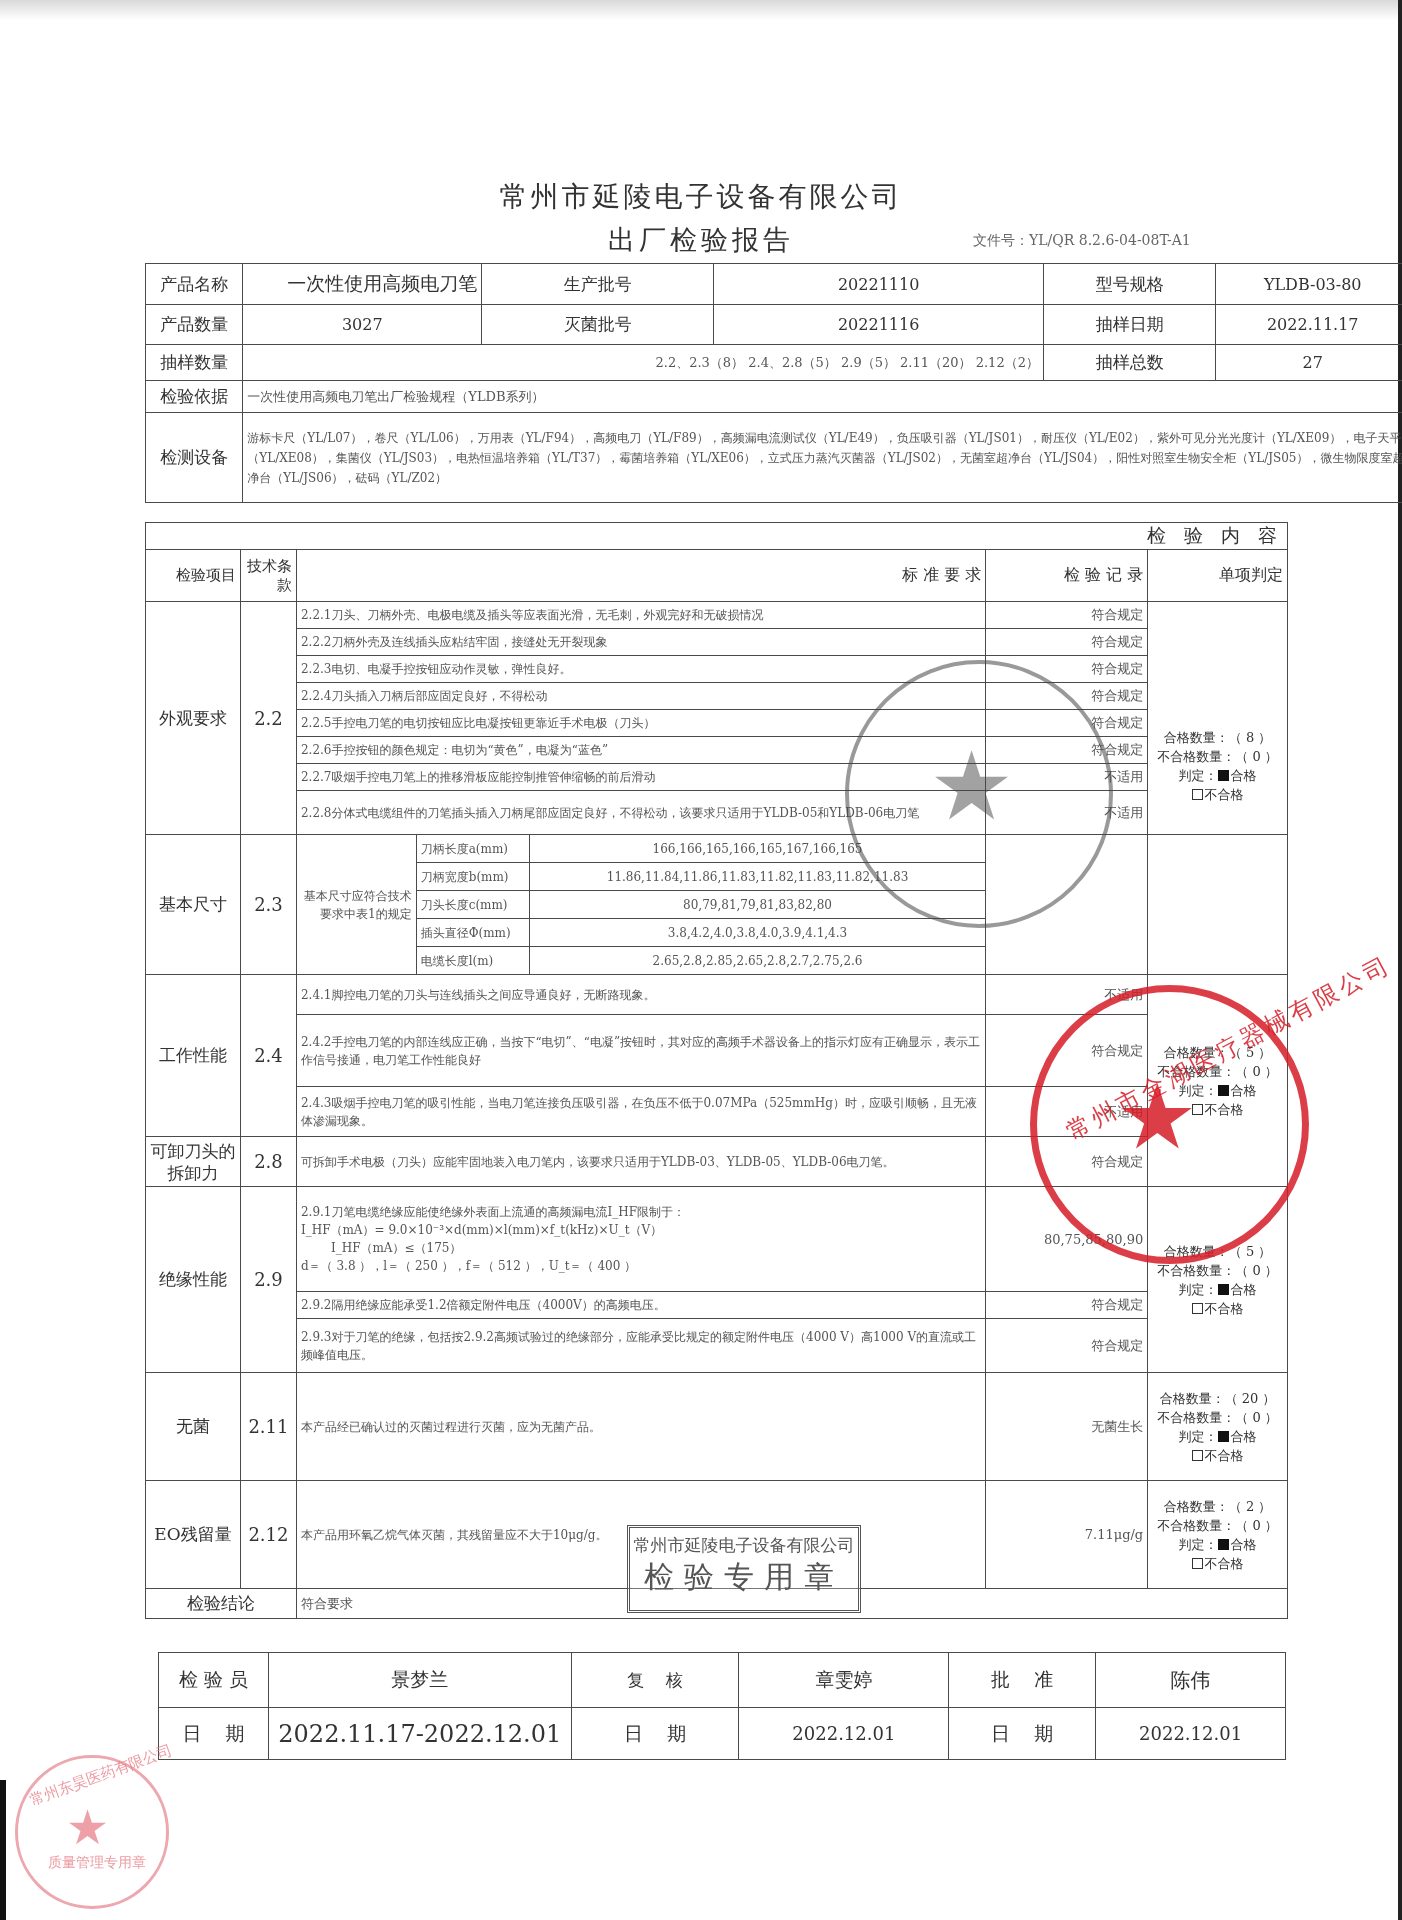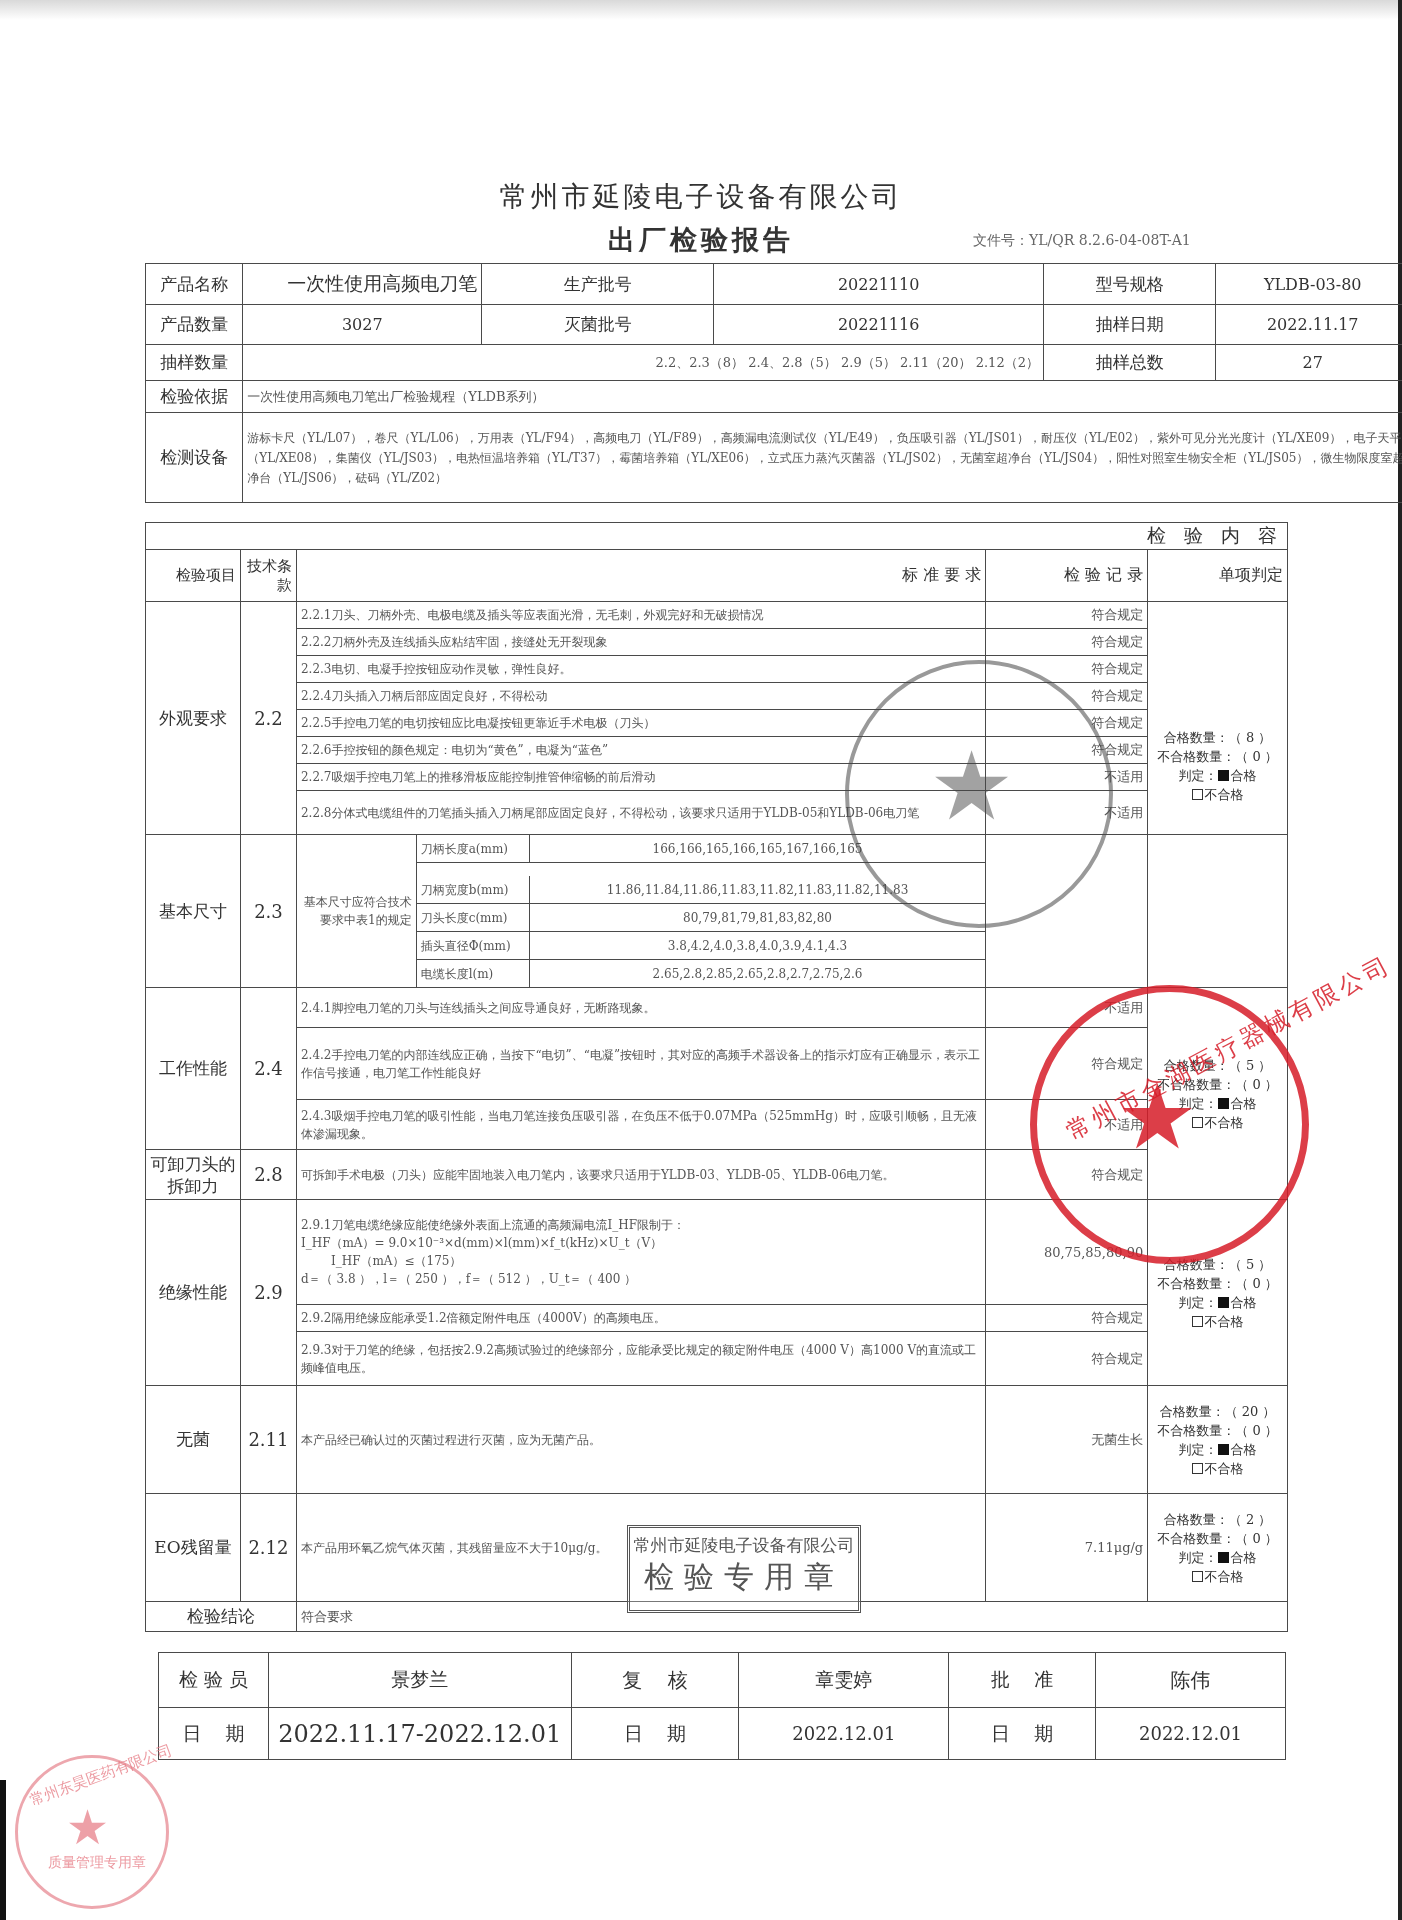--- a/index.html
+++ b/index.html
@@ -9,21 +9,21 @@
     font-family: "DejaVu Serif", "Liberation Serif", serif;
     color: #2a2a2a;
   }
   .page-shadow-top { position: absolute; left: 0; top: 0; width: 1402px; height: 20px;
     background: linear-gradient(#d9d9d9, #ffffff); }
   .page-edge-right { position: absolute; right: 0; top: 0; width: 4px; height: 1920px; background: #222; }
   .page-edge-left { position: absolute; left: 0; top: 1780px; width: 6px; height: 140px; background: #111; }
   .company-title { position: absolute; left: 0; width: 1402px; top: 178px; text-align: center;
     font-size: 28px; letter-spacing: 3px; color: #333; }
   .report-title { position: absolute; left: 0; width: 1402px; top: 222px; text-align: center;
-    font-size: 27px; letter-spacing: 4px; color: #333; font-weight: bold; }
+    font-size: 27px; letter-spacing: 4px; color: #333; }
   .doc-no { position: absolute; left: 973px; top: 232px; font-size: 14px; color: #666; }
   table { border-collapse: collapse; position: absolute; }
   td { border: 1.5px solid #4a4a4a; padding: 0 4px; font-size: 16px; color: #333; vertical-align: middle; }
   .t-center { text-align: right; }
   .small { font-size: 13px; color: #555; }
   .tiny { font-size: 12px; color: #555; line-height: 18px; }
   .lbl { text-align: center; font-size: 17px; white-space: nowrap; }
   .num { font-size: 16px; text-align: center; }
   .judge { font-size: 13px; line-height: 19px; text-align: center; color: #333; }
   .sq { display: inline-block; width: 11px; height: 11px; vertical-align: -1px; margin-right: 2px; }
@@ -168,21 +168,21 @@
       <div style="display:flex; height:27px; align-items:center;">
         <span style="width:108px; border-right:1.5px solid #4a4a4a; height:100%; display:flex; align-items:center; padding-left:4px;">刀柄长度a(mm)</span>
         <span style="flex:1; text-align:center;">166,166,165,166,165,167,166,165</span>
       </div>
     </td>
     <td rowspan="5"></td>
     <td rowspan="5"></td>
   </tr>
   <tr style="height:27px">
     <td class="tiny" style="padding:0;">
-      <div style="display:flex; height:27px; align-items:center;margin-top:13px;">
+      <div style="display:flex; height:27px; align-items:center;">
         <span style="width:108px; border-right:1.5px solid #4a4a4a; height:100%; display:flex; align-items:center; padding-left:4px;">刀柄宽度b(mm)</span>
         <span style="flex:1; text-align:center;">11.86,11.84,11.86,11.83,11.82,11.83,11.82,11.83</span>
       </div>
     </td>
   </tr>
   <tr style="height:27px">
     <td class="tiny" style="padding:0;">
       <div style="display:flex; height:27px; align-items:center;">
         <span style="width:108px; border-right:1.5px solid #4a4a4a; height:100%; display:flex; align-items:center; padding-left:4px;">刀头长度c(mm)</span>
         <span style="flex:1; text-align:center;">80,79,81,79,81,83,82,80</span>
@@ -299,21 +299,21 @@
       <col style="width:303px">
       <col style="width:168px">
       <col style="width:210px">
       <col style="width:147px">
       <col style="width:190px">
   </colgroup>
   <tbody>
       <tr style="height:55px">
     <td class="lbl" style="font-size:19px">检 验 员</td>
     <td class="num" style="font-size:19px">景梦兰</td>
-    <td class="lbl" style="font-size:20px; white-space:pre">复    核</td>
+    <td class="lbl" style="font-size:17px; white-space:pre">复    核</td>
     <td class="num" style="font-size:19px">章雯婷</td>
     <td class="lbl" style="font-size:19px; white-space:pre">批    准</td>
     <td class="num" style="font-size:20px">陈伟</td>
   </tr>
   <tr style="height:52px">
     <td class="lbl" style="font-size:19px; white-space:pre">日    期</td>
     <td class="num" style="font-size:24px">2022.11.17-2022.12.01</td>
     <td class="lbl" style="font-size:19px; white-space:pre">日    期</td>
     <td class="num" style="font-size:18px">2022.12.01</td>
     <td class="lbl" style="font-size:19px; white-space:pre">日    期</td>

